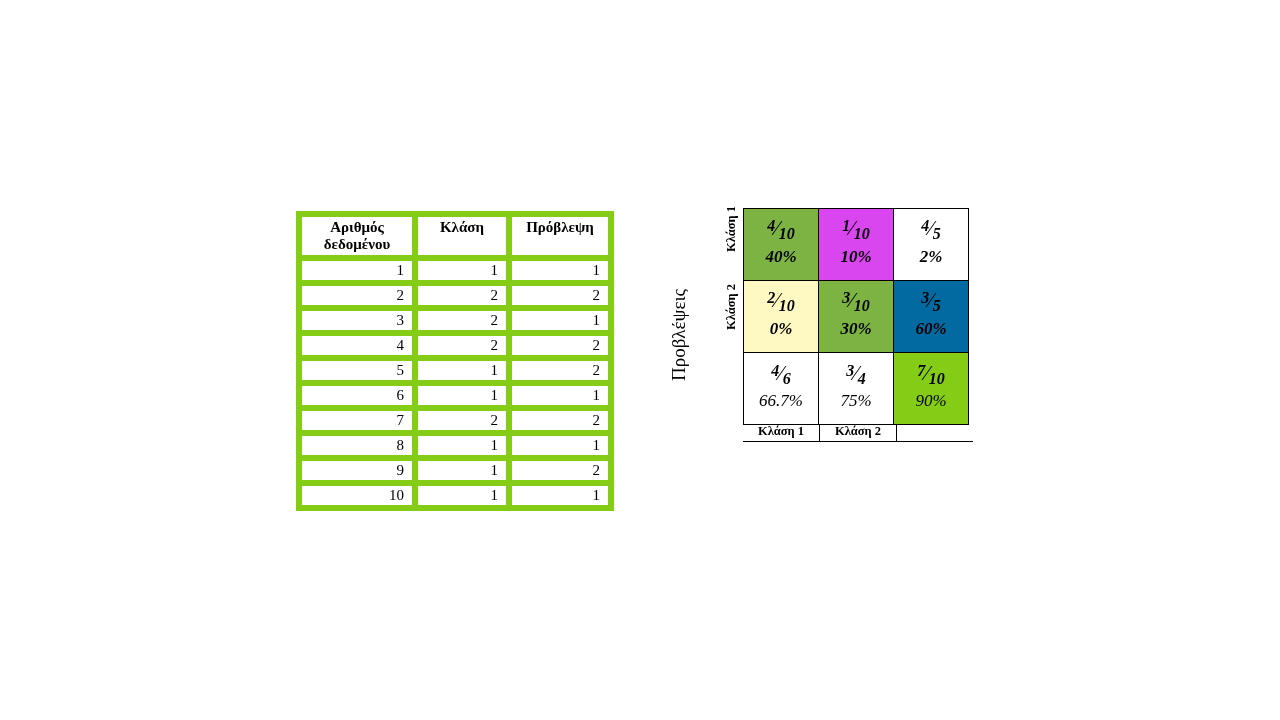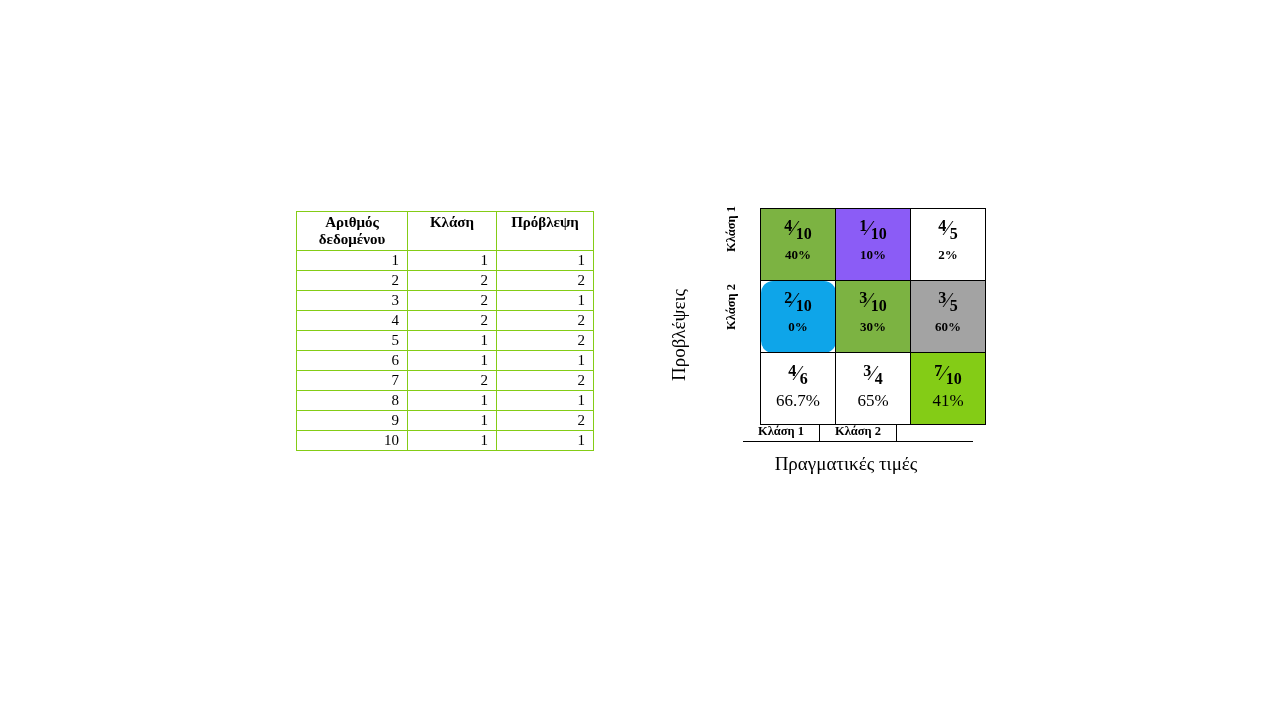--- a/index.html
+++ b/index.html
@@ -21,21 +21,21 @@
     position: absolute;
     left: 296px;
     top: 211px;
   }
   table.data-table {
     border-collapse: collapse;
     table-layout: fixed;
   }
   table.data-table th,
   table.data-table td {
-    border: 1px solid #84cc16;
+    border: 6px solid #84cc16;
     font-size: 15px;
     line-height: 1.12;
     padding: 1px 5px;
   }
   table.data-table th {
     font-weight: bold;
     text-align: center;
     vertical-align: top;
     padding-top: 2px;
     padding-bottom: 2px;
@@ -81,24 +81,25 @@
     font-weight: bold;
     transform: rotate(-90deg);
     transform-origin: 38px 19px;
     white-space: nowrap;
   }
   #row-label-0 { top: 5px; height: 38px; }
   #row-label-1 { top: 83px; height: 38px; }
 
   .grid {
     position: absolute;
-    left: 84px;
+    left: 67px;
     top: 3px;
     border-collapse: collapse;
     table-layout: fixed;
+    font-style: italic;
   }
   .grid td {
     border: 1px solid #000000;
     width: 74px;
     height: 71px;
     vertical-align: top;
     padding: 0;
     position: relative;
   }
   .cell-inner {
@@ -116,21 +117,21 @@
     white-space: nowrap;
   }
   .frac .num { font-size: 16px; vertical-align: 4px; }
   .frac .slash { font-size: 21px; font-weight: normal; }
   .frac .den { font-size: 16px; vertical-align: -4px; }
   .pct {
     position: absolute;
     left: 0; right: 0;
     top: 38px;
     text-align: center;
-    font-size: 13px;
+    font-size: 17px;
     font-weight: bold;
   }
   
   .grid tr.totals-row .frac { top: 8px; }
   .grid tr.totals-row .pct { font-weight: normal; font-size: 17px; }
 
   
   .col-labels {
     position: absolute;
     left: 67px;
@@ -236,55 +237,55 @@
     <tbody>
       <tr>
         <td style="background: rgb(124, 179, 66);">
           <div class="cell-inner">
             <div class="frac">
               <span class="num">4</span><span class="slash">⁄</span><span class="den">10</span>
             </div>
             <div class="pct">40%</div>
           </div>
         </td>
-        <td style="background: #8b5cf6;">
+        <td style="background: #d946ef;">
           <div class="cell-inner">
             <div class="frac">
               <span class="num">1</span><span class="slash">⁄</span><span class="den">10</span>
             </div>
             <div class="pct">10%</div>
           </div>
         </td>
         <td style="background: rgb(255, 255, 255);">
           <div class="cell-inner">
             <div class="frac">
               <span class="num">4</span><span class="slash">⁄</span><span class="den">5</span>
             </div>
             <div class="pct">2%</div>
           </div>
         </td>
       </tr>
       <tr>
-        <td style="background: #0ea5e9; border-radius: 12px;">
+        <td style="background: #fef9c3;">
           <div class="cell-inner">
             <div class="frac">
               <span class="num">2</span><span class="slash">⁄</span><span class="den">10</span>
             </div>
             <div class="pct">0%</div>
           </div>
         </td>
         <td style="background: rgb(124, 179, 66);">
           <div class="cell-inner">
             <div class="frac">
               <span class="num">3</span><span class="slash">⁄</span><span class="den">10</span>
             </div>
             <div class="pct">30%</div>
           </div>
         </td>
-        <td style="background: #a3a3a3;">
+        <td style="background: #0369a1;">
           <div class="cell-inner">
             <div class="frac">
               <span class="num">3</span><span class="slash">⁄</span><span class="den">5</span>
             </div>
             <div class="pct">60%</div>
           </div>
         </td>
       </tr>
       <tr class="totals-row">
         <td style="background: rgb(255, 255, 255);">
@@ -293,35 +294,34 @@
               <span class="num">4</span><span class="slash">⁄</span><span class="den">6</span>
             </div>
             <div class="pct">66.7%</div>
           </div>
         </td>
         <td style="background: rgb(255, 255, 255);">
           <div class="cell-inner">
             <div class="frac">
               <span class="num">3</span><span class="slash">⁄</span><span class="den">4</span>
             </div>
-            <div class="pct">65%</div>
+            <div class="pct">75%</div>
           </div>
         </td>
         <td style="background: #84cc16;">
           <div class="cell-inner">
             <div class="frac">
               <span class="num">7</span><span class="slash">⁄</span><span class="den">10</span>
             </div>
-            <div class="pct">41%</div>
+            <div class="pct">90%</div>
           </div>
         </td>
       </tr>
     </tbody>
   </table>
 
   <div class="col-labels">
     <div class="col-label">Κλάση 1</div>
     <div class="col-label divider">Κλάση 2</div>
     <div class="col-label blank divider"></div>
   </div>
 
-  <div id="x-axis-title">Πραγματικές τιμές</div>
 </div>
 
 </body></html>

